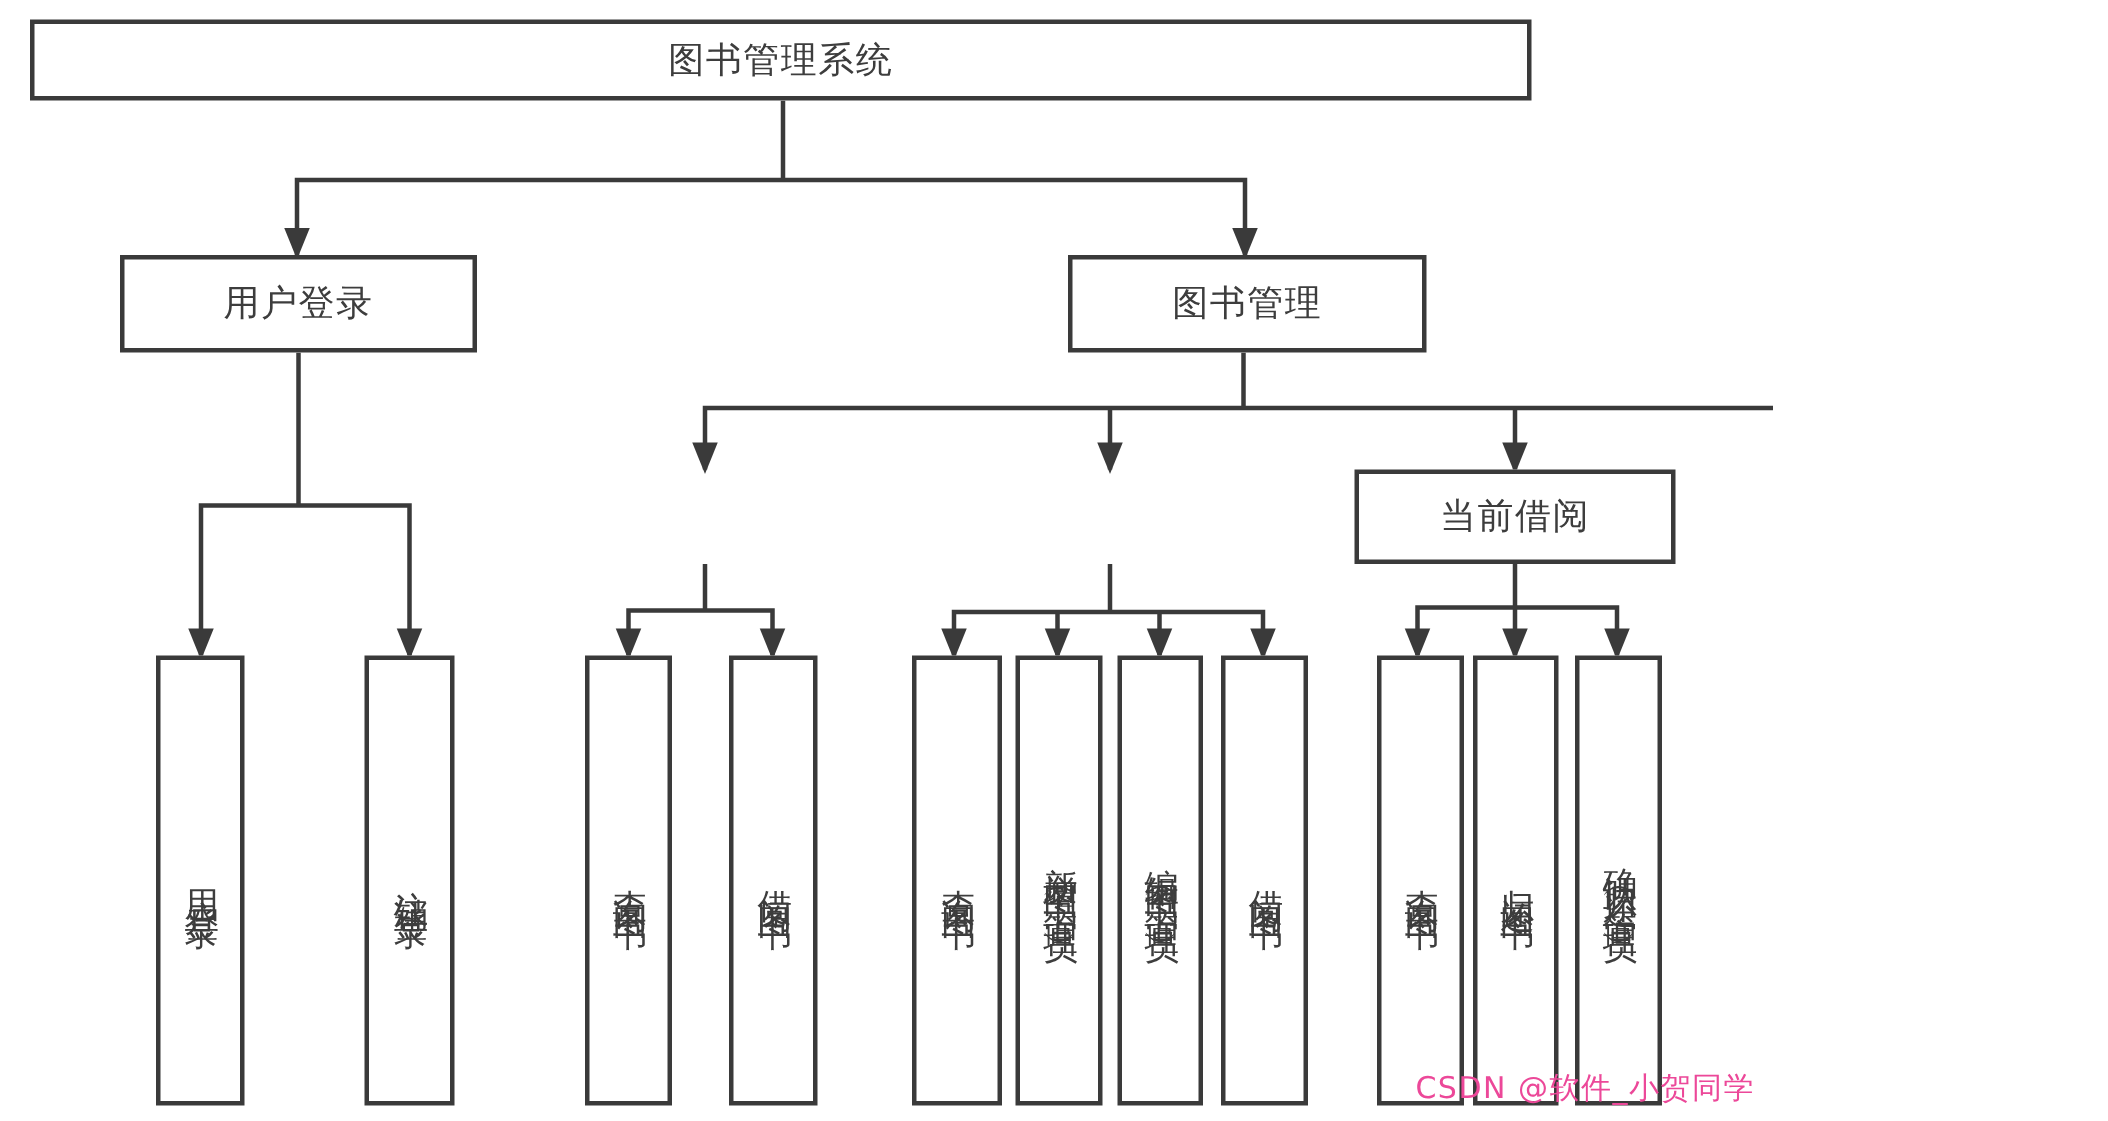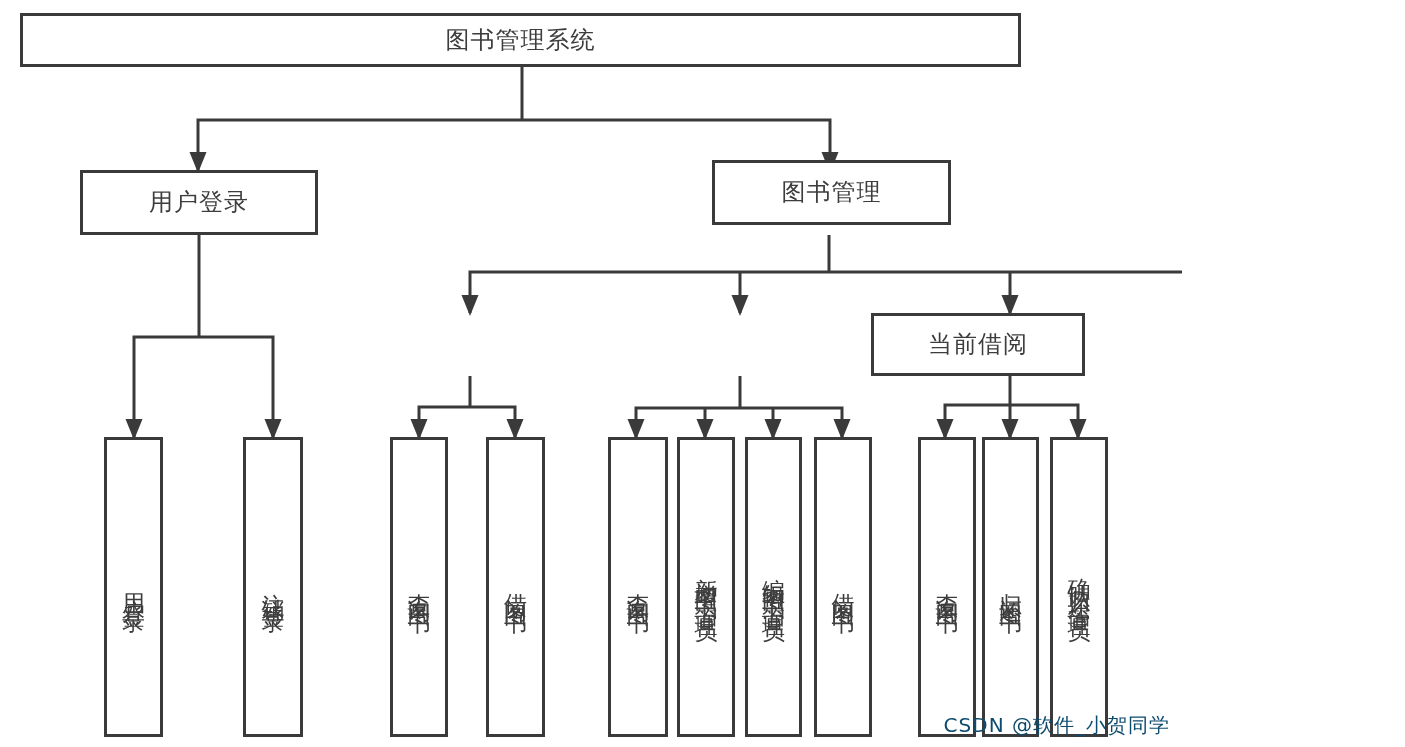--- a/index.html
+++ b/index.html
@@ -33,21 +33,21 @@
     letter-spacing:6px;
     line-height:1;
     white-space:normal;
   }
   .watermark{
     position:absolute;
     right:12px;
     top:712px;
     font-size:20px;
     letter-spacing:1px;
-    color:#0c4a6e;
+    color:#ec4899;
     white-space:nowrap;
   }
 </style>
 </head>
 <body>
 
 <div id="canvas">
 
   <svg id="wires" viewBox="0 0 1405 747" xmlns="http://www.w3.org/2000/svg">
     <g stroke="#3a3a3a" stroke-width="3" fill="none">
@@ -89,25 +89,25 @@
       </g>
   </svg>
 
   <div class="node" style="left:20px;top:13px;width:1001px;height:54px">
     <span class="lbl">图书管理系统</span>
   </div>
 
   <div class="node" style="left:80px;top:170px;width:238px;height:65px">
     <span class="lbl">用户登录</span>
   </div>
-  <div class="node" style="left:712px;top:160px;width:239px;height:65px">
+  <div class="node" style="left:712px;top:170px;width:239px;height:65px">
     <span class="lbl">图书管理</span>
   </div>
 
-  <div class="node" style="left:871px;top:313px;width:214px;height:63px">
+  <div class="node" style="left:903px;top:313px;width:214px;height:63px">
     <span class="lbl">当前借阅</span>
   </div>
 
   <div class="node" style="left:104px;top:437px;width:59px;height:300px">
     <span class="lbl v">用户登录</span>
   </div>
   <div class="node" style="left:243px;top:437px;width:60px;height:300px">
     <span class="lbl v">注销登录</span>
   </div>
 

